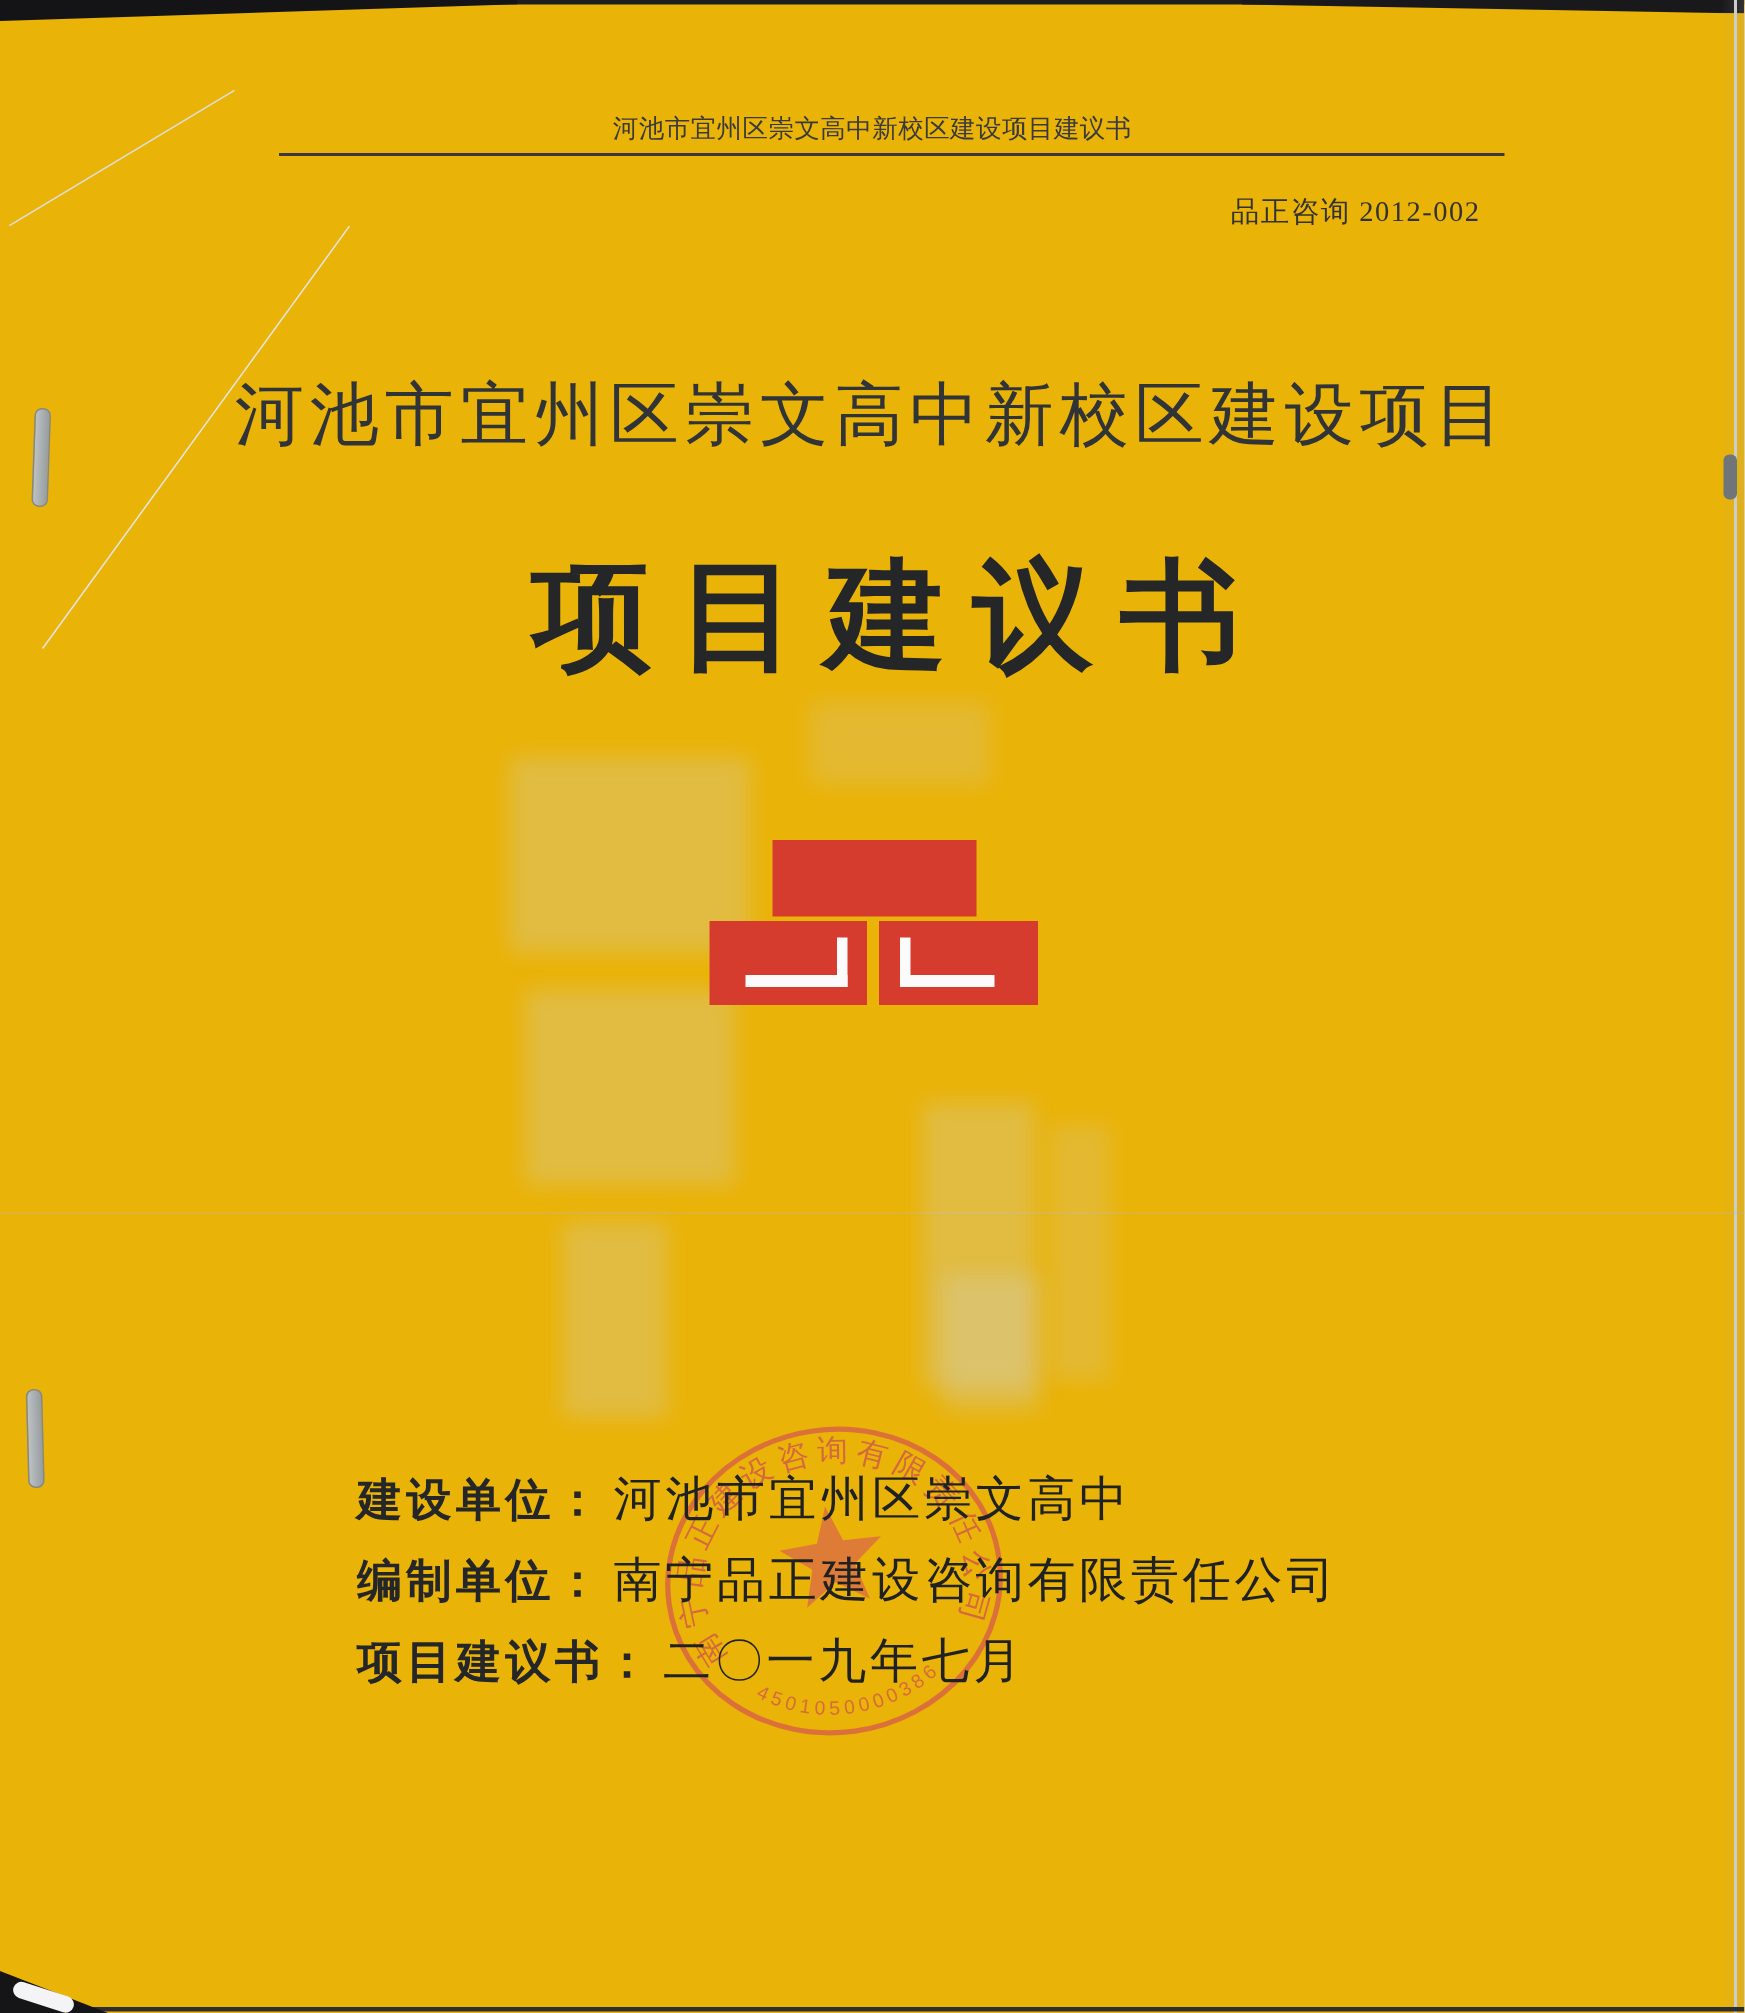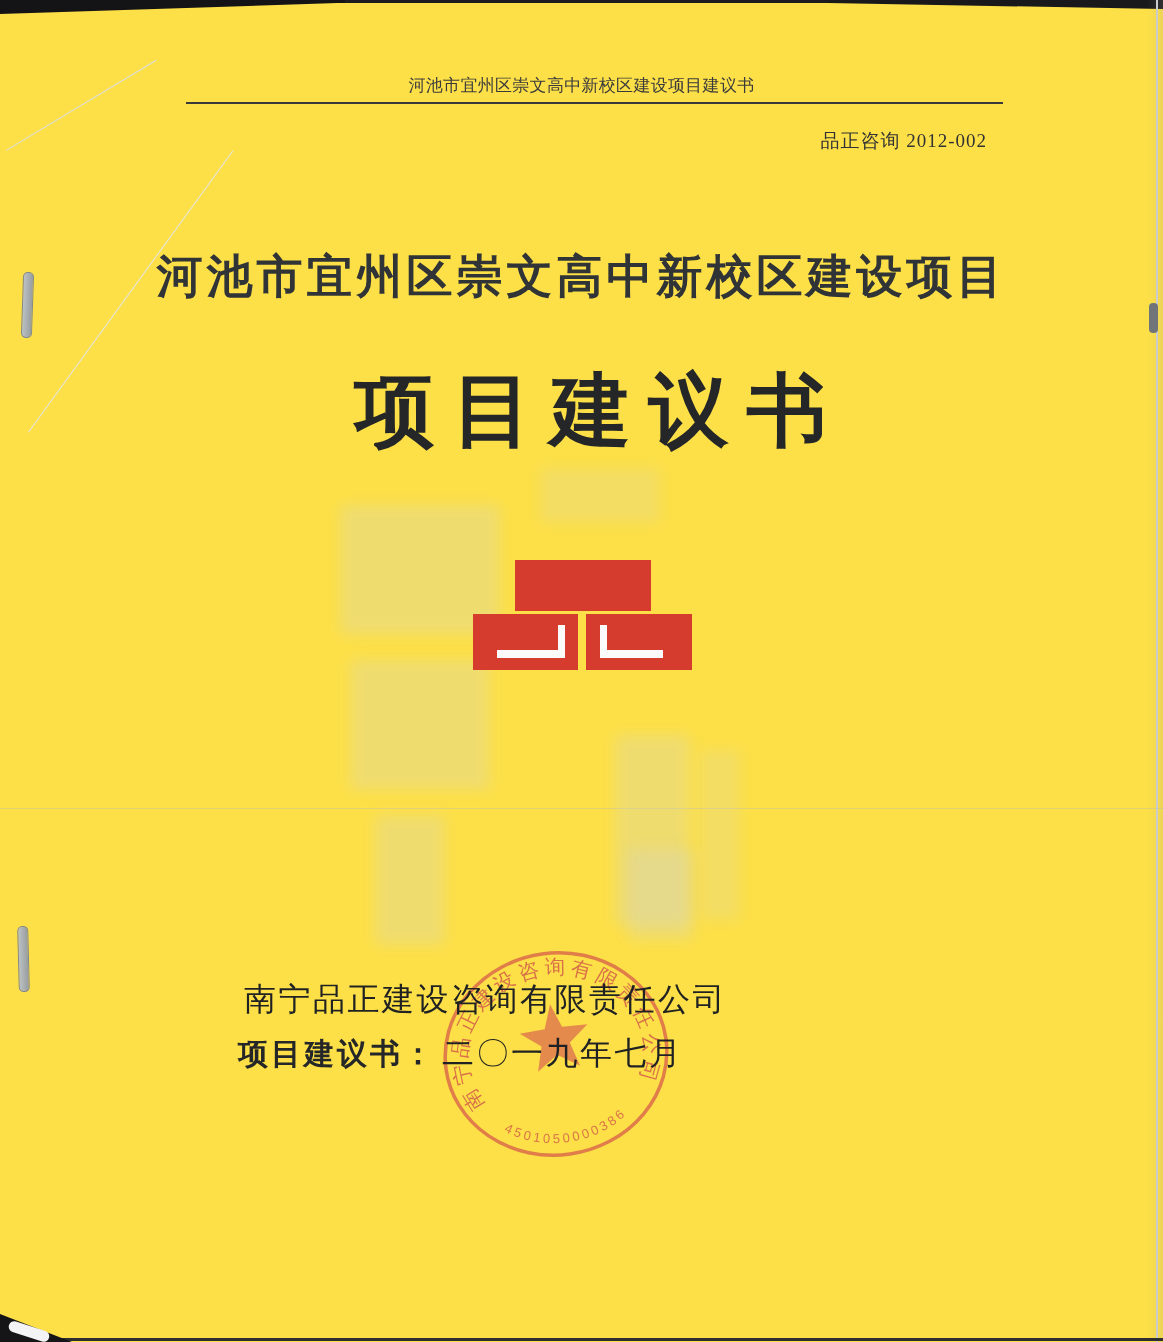--- a/index.html
+++ b/index.html
@@ -1,18 +1,18 @@
 <!DOCTYPE html>
 <html><head>
 <meta charset="utf-8">
 <style>
   html,body{margin:0;padding:0;background:#e9e9ec;}
   .page{
     position:relative;width:1163px;height:1342px;margin:0 auto;
-    background:#fde047;overflow:hidden;
+    background:#eab308;overflow:hidden;
     font-family:"Liberation Serif","DejaVu Serif",serif;
     color:#2c2e30;
   }
   
   .top-edge-bar{position:absolute;left:0;top:0;width:100%;height:3px;background:#1d1d1f;}
   .top-edge-left{position:absolute;left:0;top:0;width:345px;height:14px;background:#141416;
     clip-path:polygon(0 0,100% 0,100% 20%,0 100%);}
   .top-edge-right{position:absolute;left:828px;top:0;width:335px;height:9px;background:#19191b;
     clip-path:polygon(0 0,100% 0,100% 100%,0 33%);}
   .right-edge-line{position:absolute;left:1156px;top:0;width:2px;height:100%;background:#caccce;}
@@ -44,21 +44,21 @@
   .running-header{
     position:absolute;left:0;top:74px;width:100%;text-align:center;
     font-size:17px;letter-spacing:0.3px;color:#3a3a3c;font-weight:500;
   }
   .header-rule{position:absolute;left:186px;top:102px;width:817px;height:2px;background:#39393b;}
   .doc-number{
     position:absolute;right:176px;top:128px;font-size:19px;letter-spacing:1px;color:#323234;
   }
   .main-title{
     position:absolute;left:0;top:246px;width:100%;margin:0;text-align:center;
-    font-size:46px;font-weight:700;letter-spacing:4px;color:#313436;
+    font-size:46px;font-weight:400;letter-spacing:4px;color:#313436;
   }
   .subtitle{
     position:absolute;left:18px;top:358px;width:100%;text-align:center;
     font-family:"Liberation Sans","DejaVu Sans",sans-serif;
     font-size:80px;font-weight:700;letter-spacing:18px;color:#242628;
   }
   
   .logo{position:absolute;left:473px;top:560px;width:220px;height:110px;}
   .blk{position:absolute;background:#d63c2e;}
   .blk.top{left:42px;top:0;width:136px;height:51px;}
@@ -133,20 +133,25 @@
       </text>
       <text font-size="13" letter-spacing="3" fill="#d0584a" opacity="0.85" font-family="Liberation Sans, DejaVu Sans, sans-serif">
         <textPath href="#stampArcBottom" startOffset="50%" text-anchor="middle">4501050000386</textPath>
       </text>
       <polygon points="557,1004 565.8,1027.9 591.2,1028.9 571.3,1044.6 578.2,1069.1 557,1055 535.8,1069.1 542.7,1044.6 522.8,1028.9 548.2,1027.9" fill="#d8604f" opacity="0.72"></polygon>
     </g>
   </svg>
 
   <div class="info">
     <div class="row">
+      <span class="lbl">建设单位：</span>
+      <span class="val">河池市宜州区崇文高中</span>
+    </div>
+    <div class="row">
+      <span class="lbl">编制单位：</span>
       <span class="val">南宁品正建设咨询有限责任公司</span>
     </div>
     <div class="row">
       <span class="lbl">项目建议书：</span>
       <span class="val">二〇一九年七月</span>
     </div>
   </div>
 
 </div>
 

